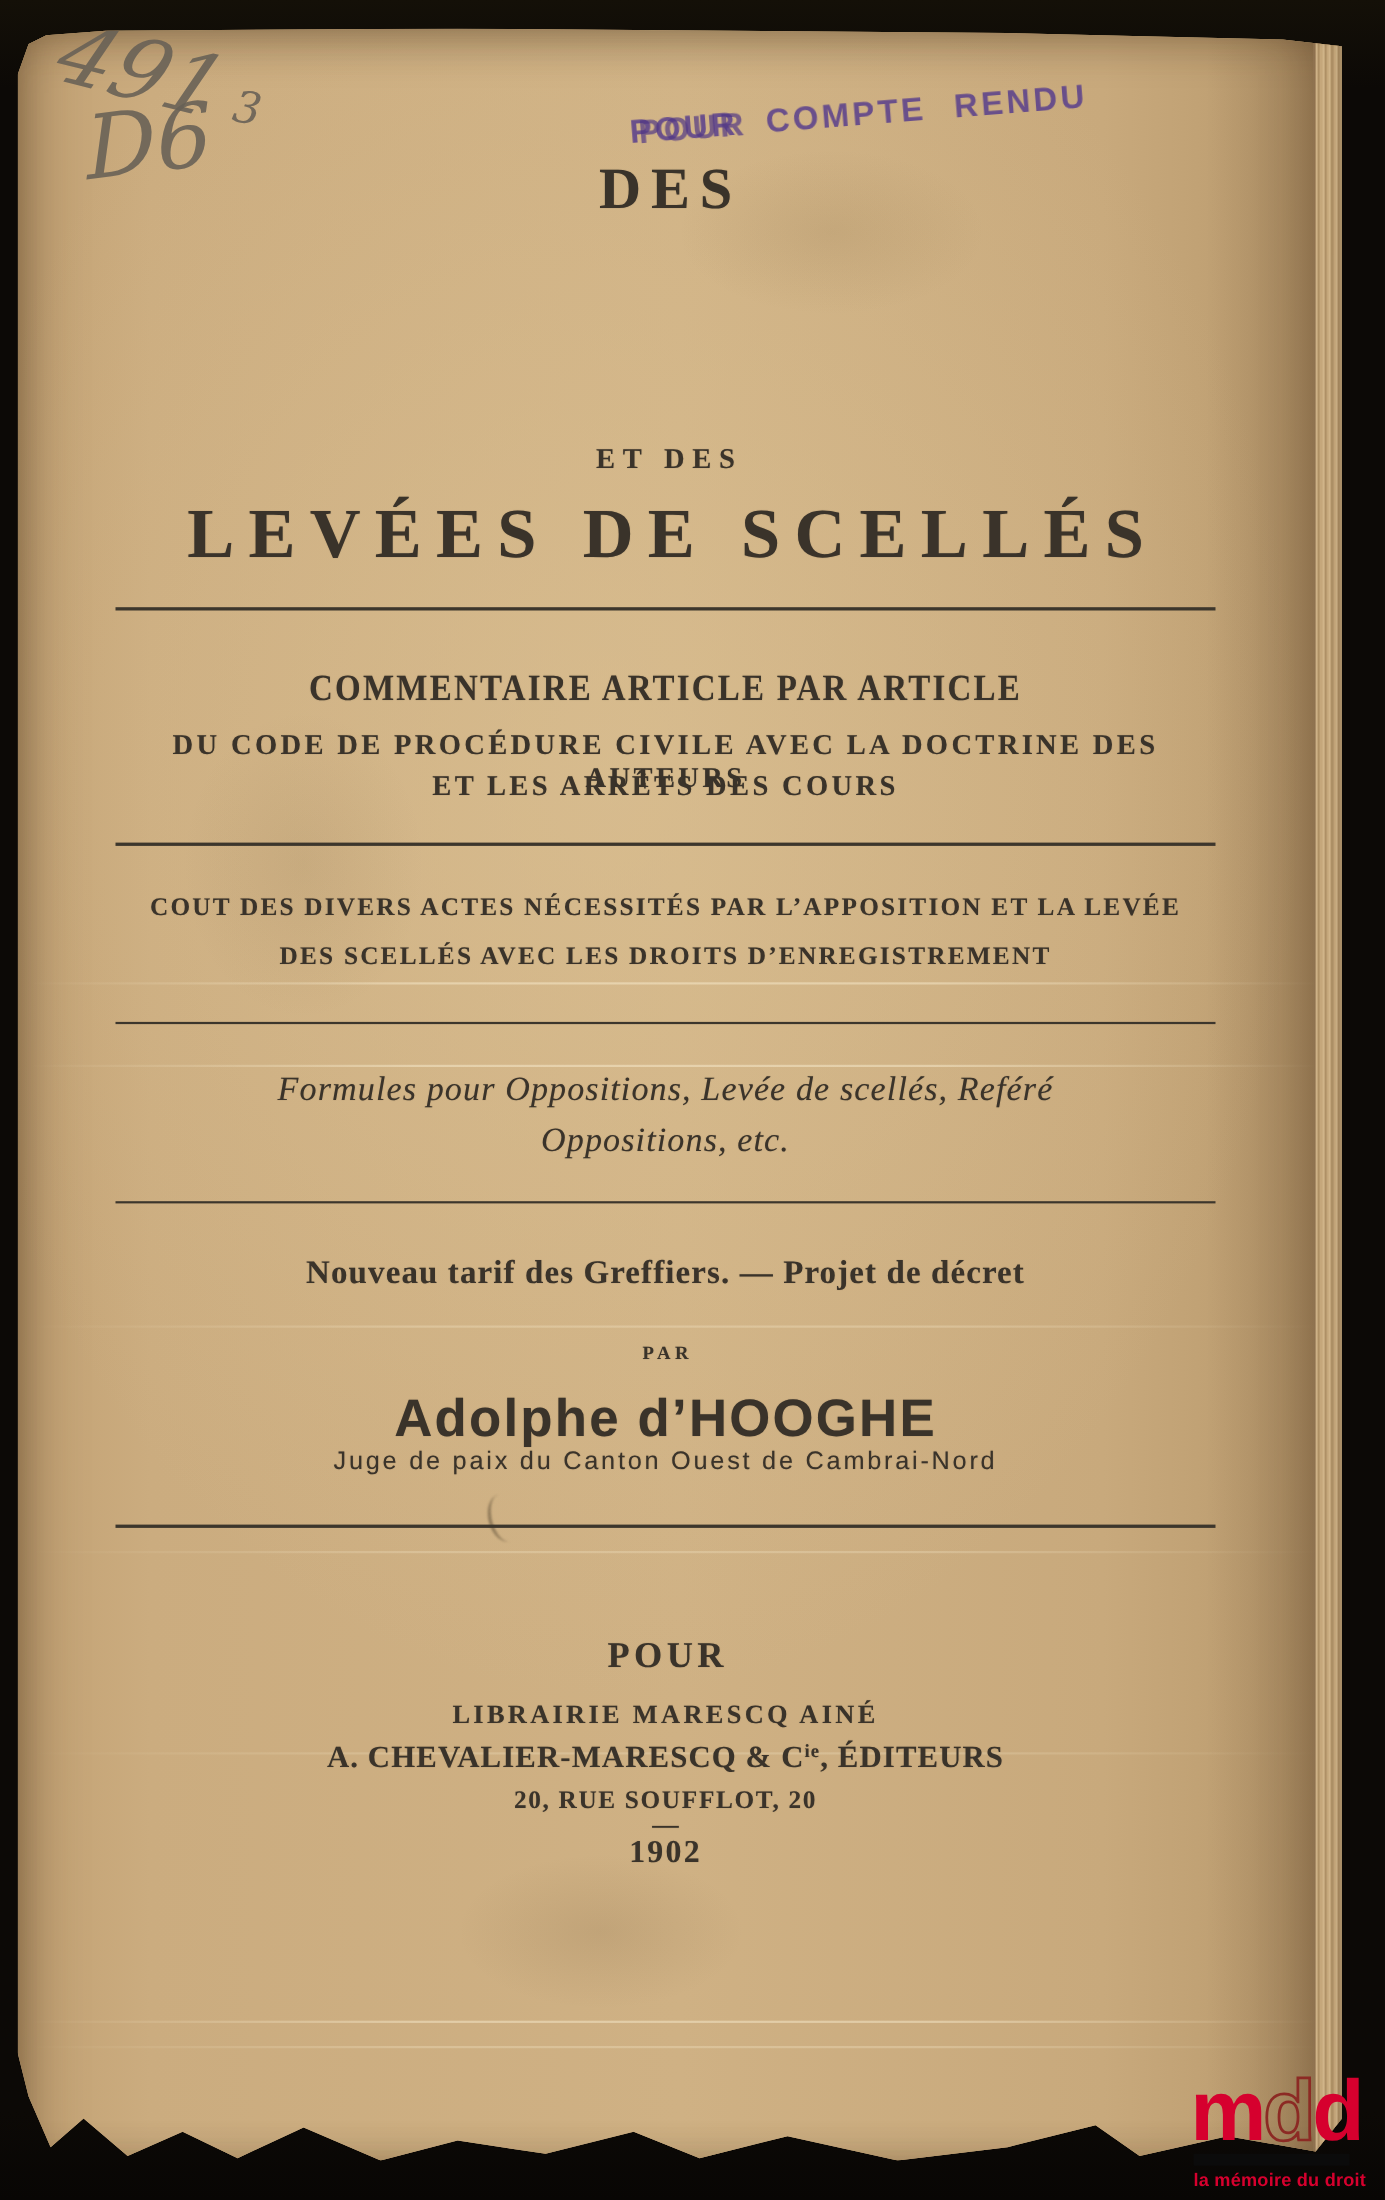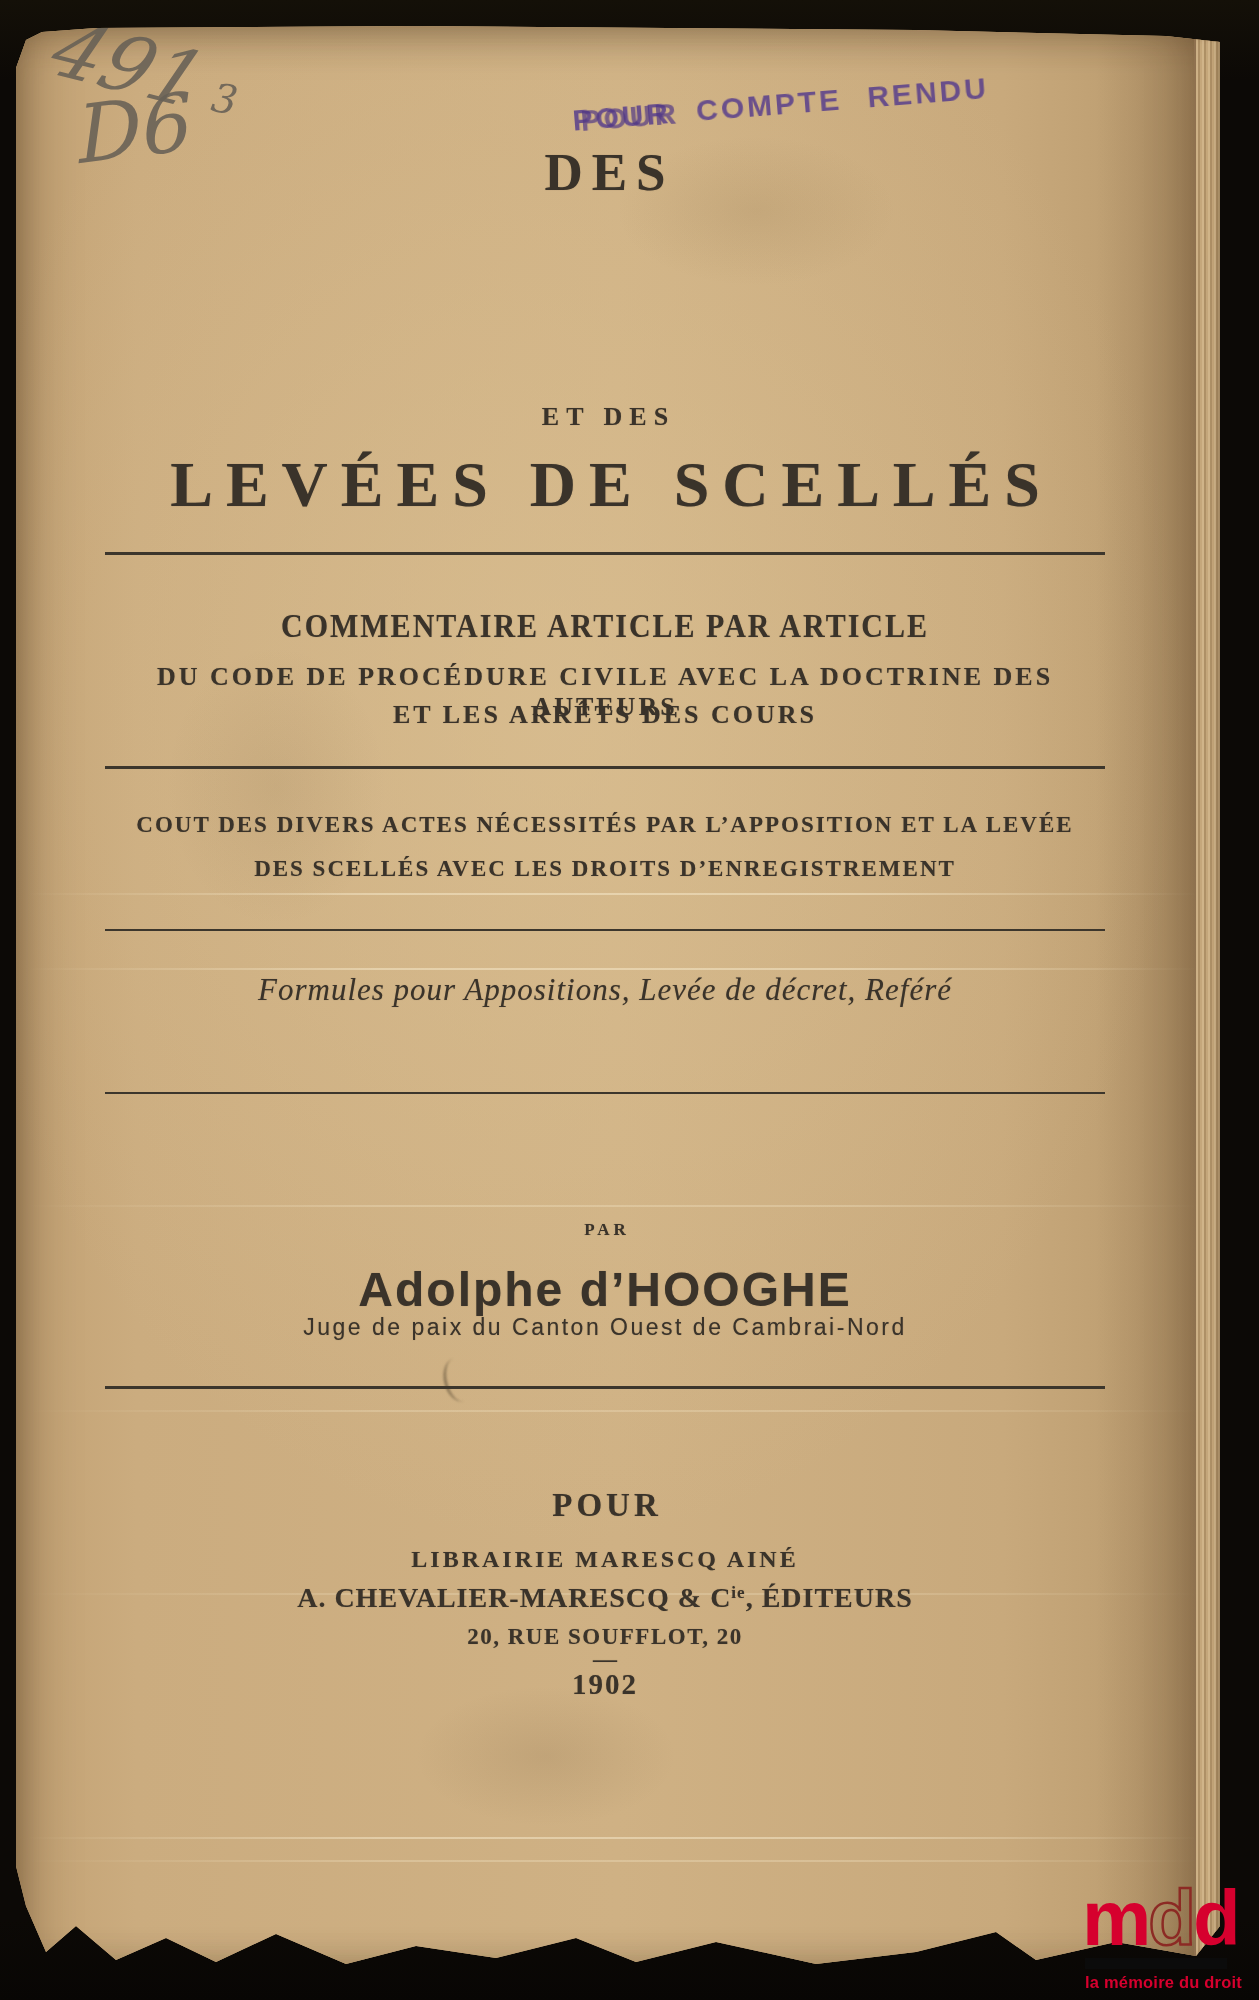--- a/index.html
+++ b/index.html
@@ -135,24 +135,26 @@
       <div class="sub2">DU CODE DE PROCÉDURE CIVILE AVEC LA DOCTRINE DES AUTEURS</div>
       <div class="sub3">ET LES ARRÊTS DES COURS</div>
 
       <div class="rule rule2"></div>
 
       <div class="cout1">COUT DES DIVERS ACTES NÉCESSITÉS PAR L’APPOSITION ET LA LEVÉE</div>
       <div class="cout2">DES SCELLÉS AVEC LES DROITS D’ENREGISTREMENT</div>
 
       <div class="rule rule3"></div>
 
-      <div class="form1">Formules pour Appositions, Levée de décret, Reféré</div>
+      <div class="form1">Formules pour Oppositions, Levée de scellés, Reféré</div>
+      <div class="form2">Oppositions, etc.</div>
 
       <div class="rule rule4"></div>
 
+      <div class="tarif">Nouveau tarif des Greffiers. — Projet de décret</div>
 
       <div class="par">PAR</div>
       <div class="author">Adolphe d’HOOGHE</div>
       <div class="role">Juge de paix du Canton Ouest de Cambrai-Nord</div>
 
       <div class="rule rule5"></div>
 
       <div class="city">POUR</div>
       <div class="pub1">LIBRAIRIE  MARESCQ  AINÉ</div>
       <div class="pub2"><span>A. CHEVALIER-MARESCQ &amp; C</span><sup>ie</sup><span>, ÉDITEURS</span></div>

